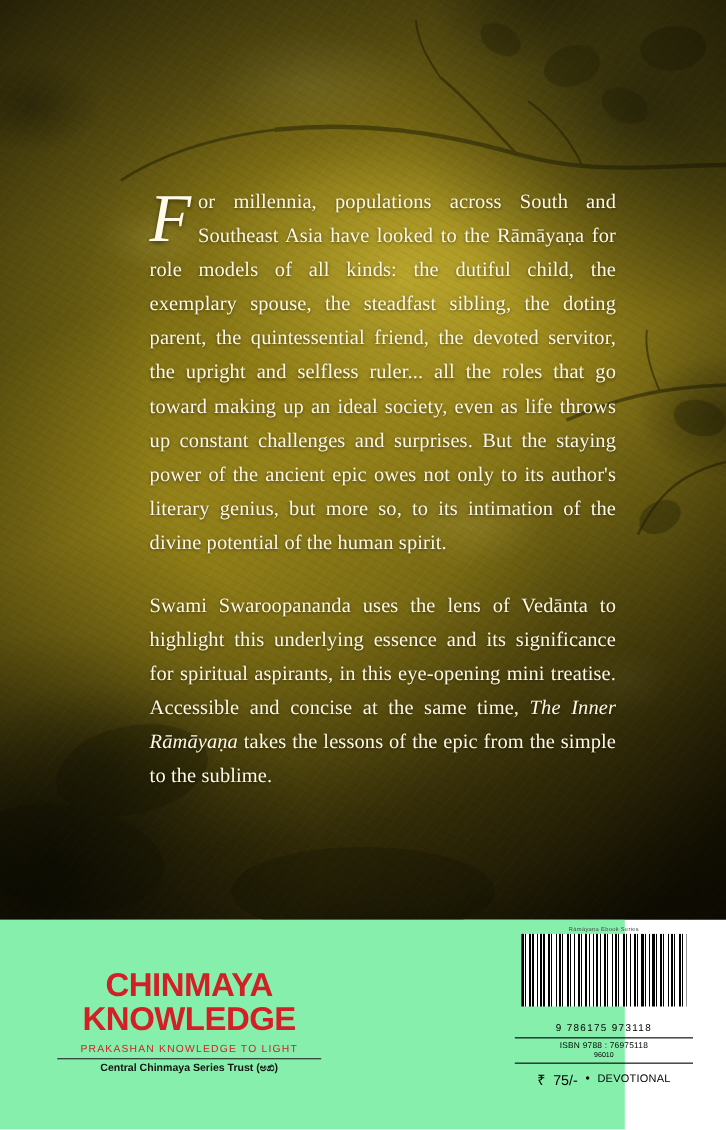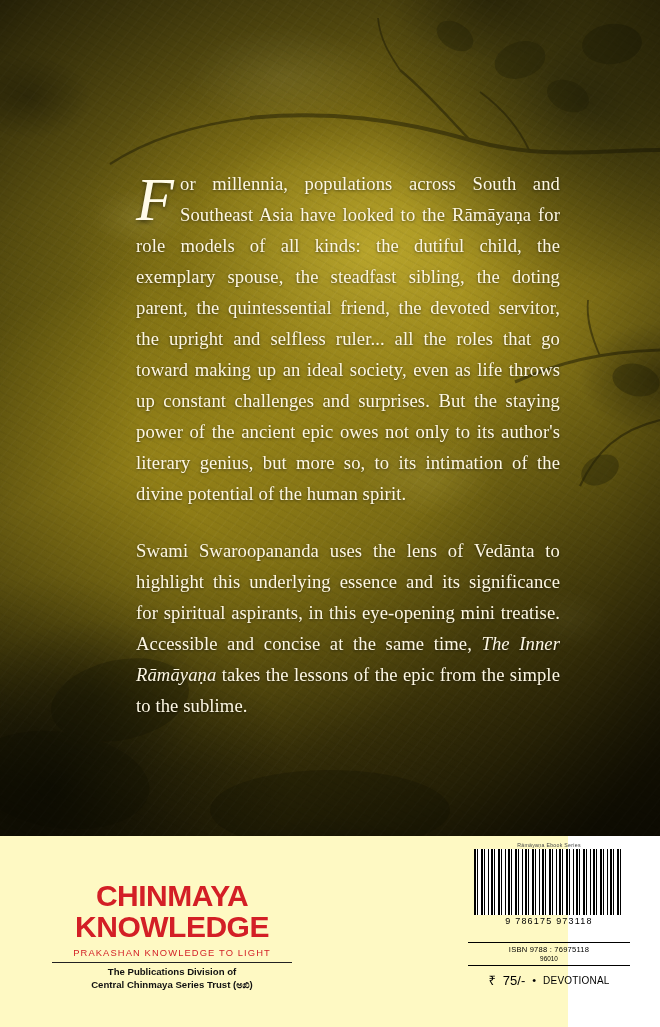--- a/index.html
+++ b/index.html
@@ -107,21 +107,21 @@
   }
   .ital { font-style: italic; }
 
   
   .footer {
     position: absolute;
     left: 0;
     top: 836px;
     width: 568px;
     height: 191px;
-    background: #fef9c3;
+    background: #86efac;
   }
   .publisher {
     position: absolute;
     left: 52px;
     top: 45px;
     width: 240px;
     text-align: center;
   }
   .pub-name1, .pub-name2 {
     font-family: "Liberation Sans", sans-serif;
@@ -177,32 +177,32 @@
       #000 3px, #000 4px, #fff 4px, #fff 7px,
       #000 7px, #000 9px, #fff 9px, #fff 10px,
       #000 10px, #000 11px, #fff 11px, #fff 14px,
       #000 14px, #000 15px, #fff 15px, #fff 17px);
   }
   .bc-digits {
     font-family: "Liberation Sans", sans-serif;
     font-size: 9px;
     text-align: center;
     letter-spacing: 1.2px;
-    margin-top: 1px;
+    margin-top: 14px;
     color: #000;
   }
   .bc-isbn {
     font-family: "Liberation Sans", sans-serif;
     font-size: 7.6px;
     text-align: center;
     letter-spacing: 0.2px;
     color: #000;
     border-top: 1px solid #000;
     padding-top: 2px;
-    margin-top: 16px;
+    margin-top: 4px;
   }
   .bc-sub {
     font-family: "Liberation Sans", sans-serif;
     font-size: 6.4px;
     text-align: center;
     color: #000;
     margin-top: 1px;
   }
   .bc-price-row {
     display: flex;
@@ -264,21 +264,20 @@
     </div>
   </div>
 
   <div class="footer">
 
     <div class="publisher">
       <div class="pub-name1">CHINMAYA</div>
       <div class="pub-name2">KNOWLEDGE</div>
       <div class="pub-tag">PRAKASHAN KNOWLEDGE TO LIGHT</div>
       <div class="pub-rule"></div>
-      <div class="pub-div">The Publications Division of</div>
       <div class="pub-div">Central Chinmaya Series Trust (ಅಖಿ)</div>
     </div>
 
     <div class="barcode-block">
       <div class="bc-top-label">Rāmāyaṇa Ebook Series</div>
       <div class="bc-bars"></div>
       <div class="bc-digits">9 786175 973118</div>
       <div class="bc-isbn">ISBN 9788 : 76975118</div>
       <div class="bc-sub">96010</div>
       <div class="bc-price-row">

